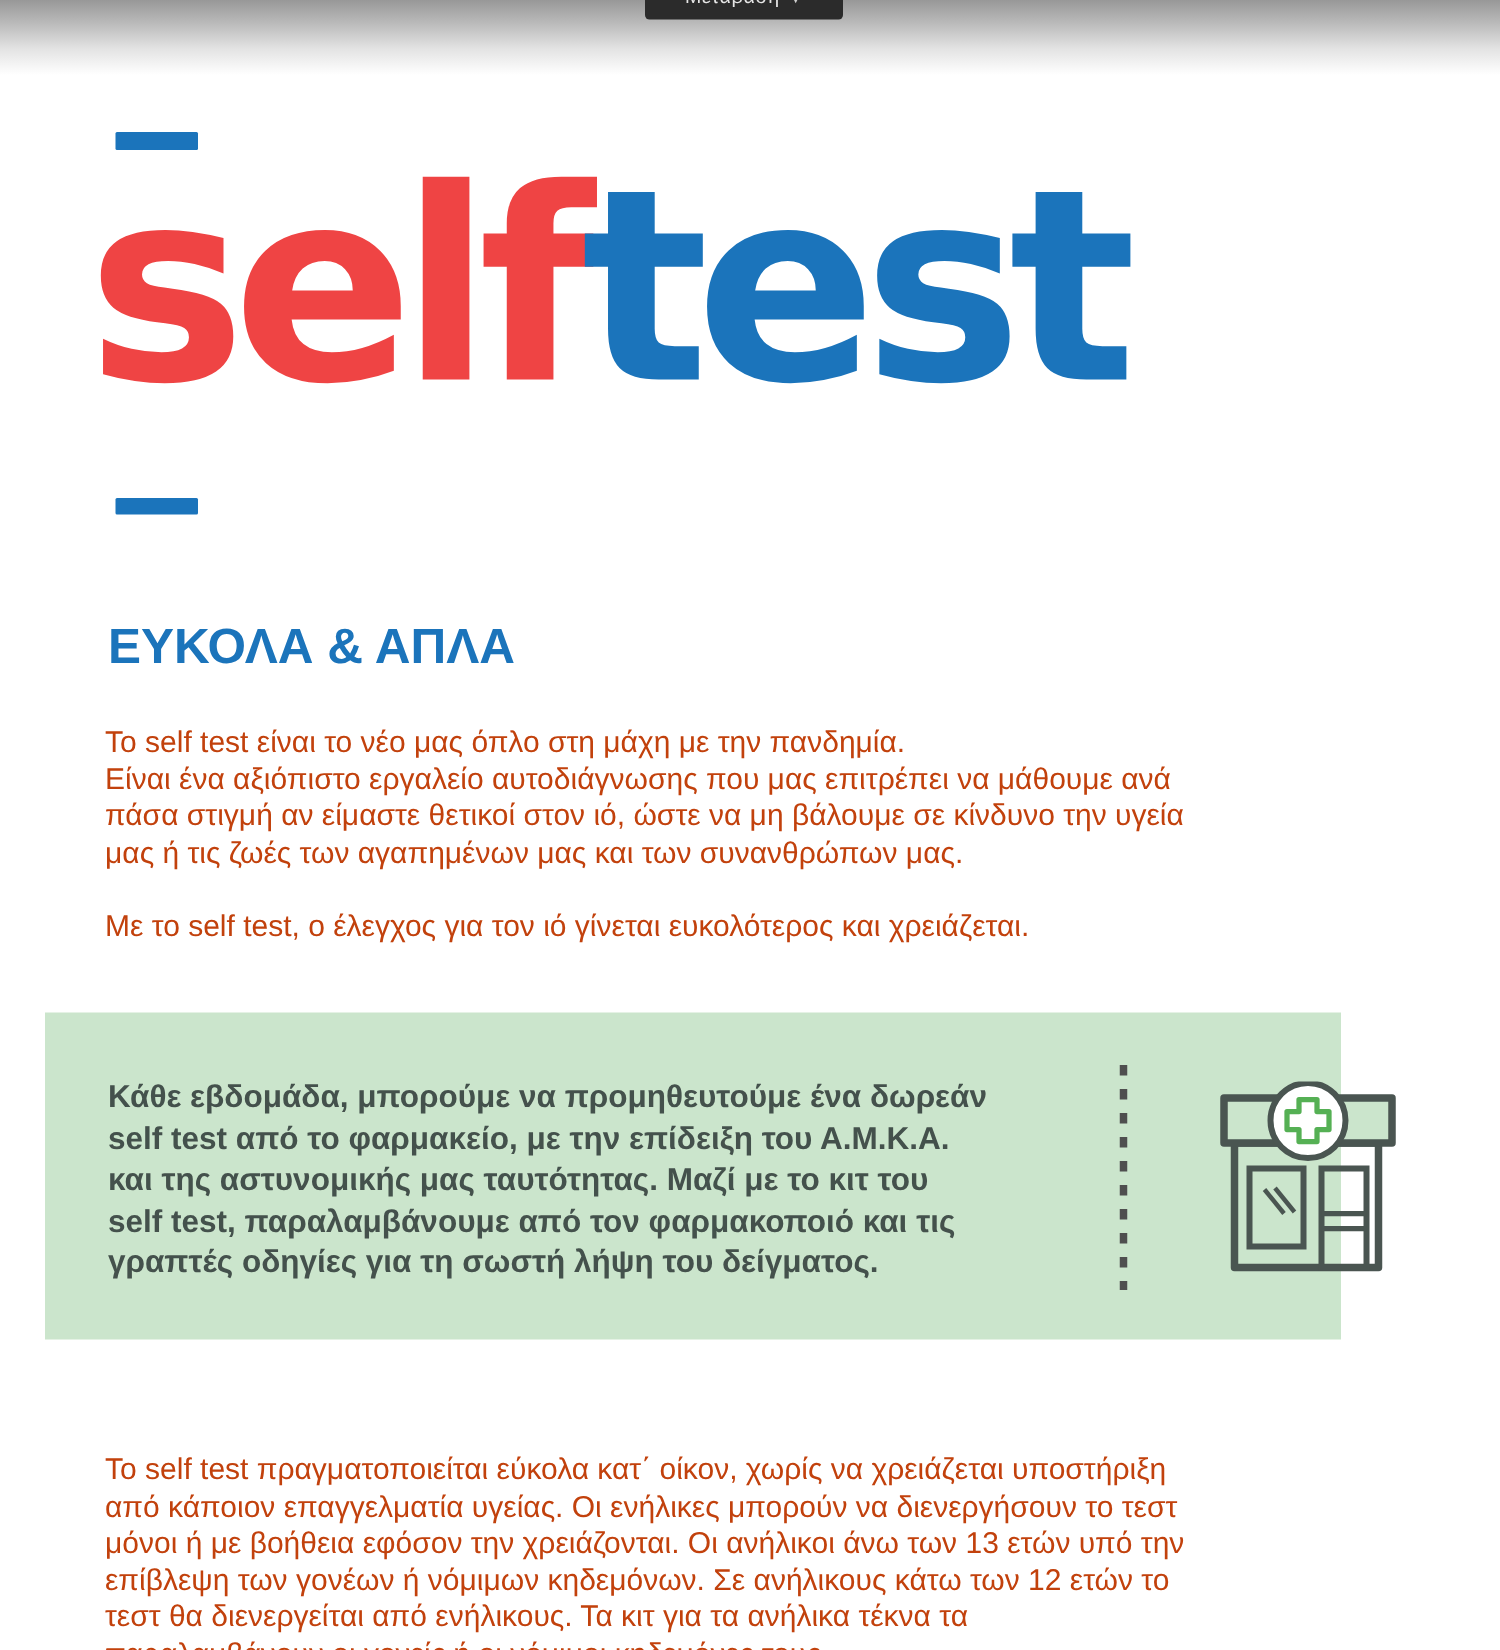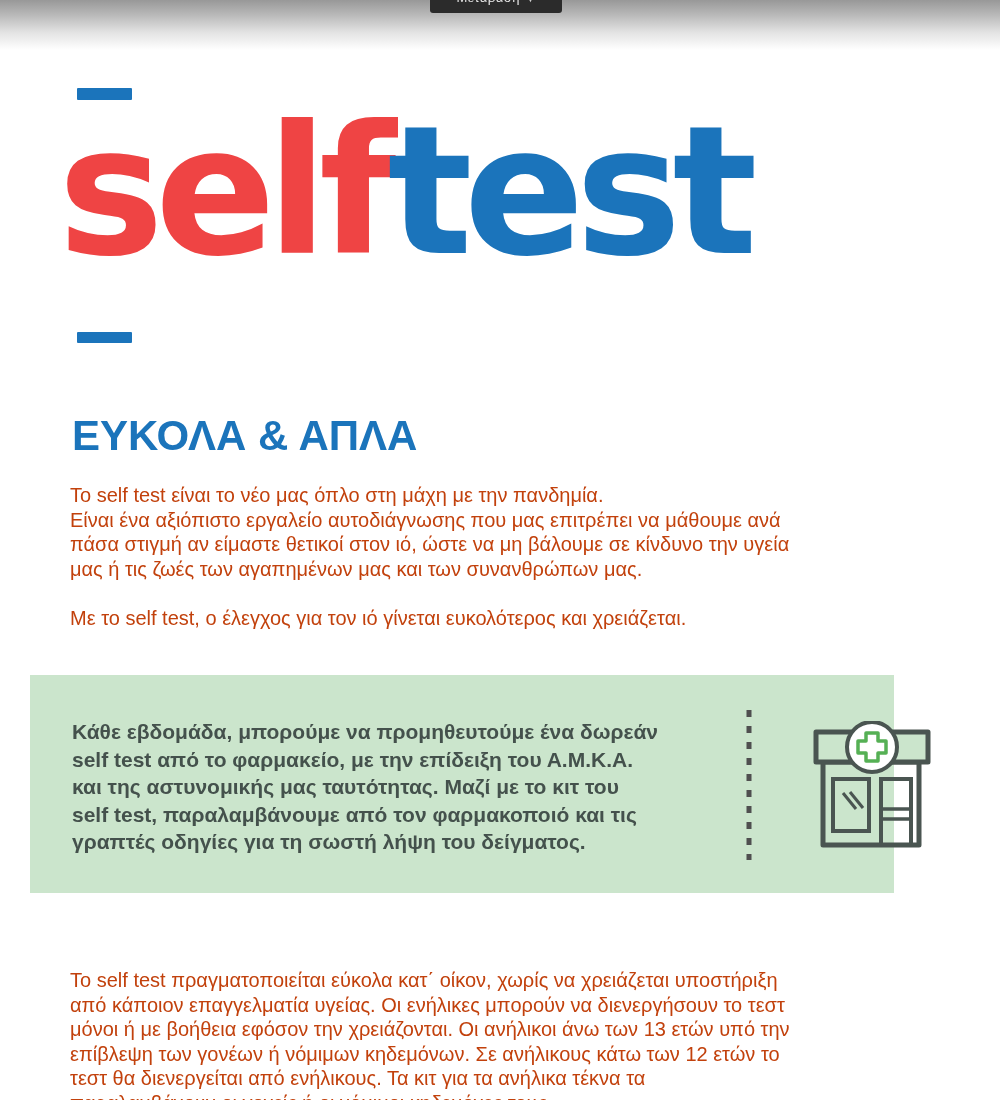--- a/index.html
+++ b/index.html
@@ -33,21 +33,21 @@
     font-family: "DejaVu Sans", sans-serif;
     font-weight: 700; font-size: 178px; line-height: 1;
     letter-spacing: -0.05em; white-space: nowrap;
   }
   .logo .green { color: #ef4444; }
   .logo .blue  { color: #1b74bb; }
 
   
   .heading {
     position: absolute; left: 72px; top: 412px;
-    font-size: 42px; font-weight: 700; color: #1b74bb; letter-spacing: 0px;
+    font-size: 33px; font-weight: 700; color: #1b74bb; letter-spacing: 0px;
     white-space: nowrap;
   }
 
   
   .para {
     position: absolute; left: 70px; width: 920px;
     font-size: 20px; line-height: 24.5px; color: #c2410c;
     white-space: pre-line;
   }
   .p1 { top: 483px; }

